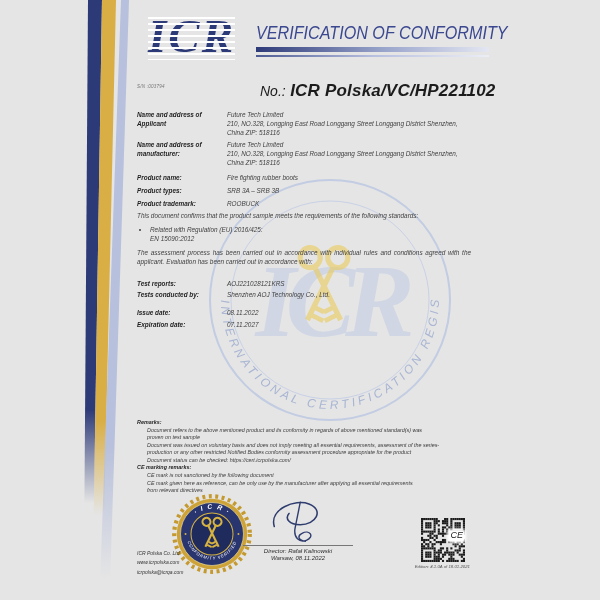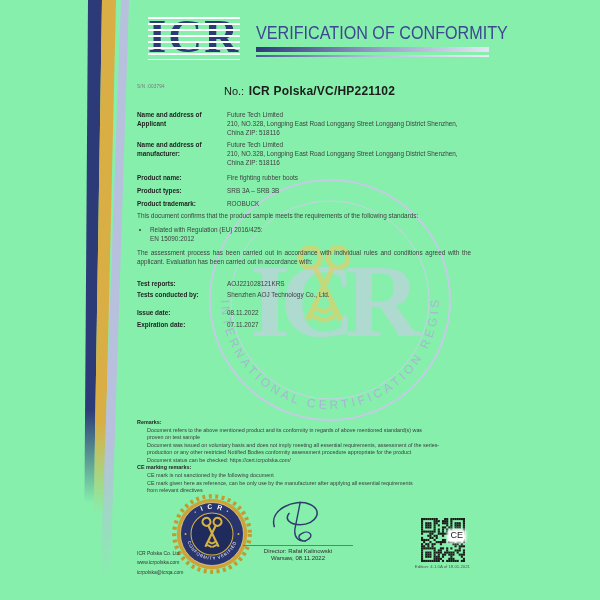--- a/index.html
+++ b/index.html
@@ -1,17 +1,17 @@
 <!DOCTYPE html>
 <html><head>
 <meta charset="utf-8">
 <style>
   html,body{margin:0;padding:0;background:#fff;}
-  .page{position:relative;width:600px;height:600px;background:#86efac;overflow:hidden;
-        font-family:"Liberation Sans",sans-serif;color:var(--ink,#3f3f3f);}
+  .page{position:relative;width:600px;height:600px;background:#e5e5e5;overflow:hidden;
+        font-family:"Liberation Sans",sans-serif;color:var(--ink,#3f3f3f);font-style:italic;}
 
   
   .stripes{position:absolute;left:84px;top:0;width:50px;height:585px;}
   .stripe{position:absolute;inset:0;}
   .stripe.navy{background:linear-gradient(to bottom,var(--navy,#2d3a78) 0%,var(--navy,#2d3a78) 70%,rgba(45,58,120,0) 86%);
     clip-path:polygon(4px 0,18px 0,9px 96%,0 96%);}
   .stripe.gold{background:linear-gradient(to bottom,var(--gold,#d9ae45) 0%,var(--gold,#d9ae45) 72%,rgba(217,174,69,0) 88%);
     clip-path:polygon(18px 0,32px 0,19px 96%,9px 96%);}
   .stripe.light{background:linear-gradient(to bottom,var(--stripe-light,#b7c0dc) 0%,var(--stripe-light,#b7c0dc) 76%,rgba(183,192,220,0) 99%);
     clip-path:polygon(37px 0,45px 0,26px 100%,16px 100%);}
@@ -24,22 +24,22 @@
   .title{position:absolute;left:256px;top:22px;font-size:19px;font-weight:400;color:#3b4890;
         transform:scaleX(.85);transform-origin:left top;white-space:nowrap;}
   .bar1{position:absolute;left:256px;top:47px;width:233px;height:5px;
         background:linear-gradient(to right,var(--navy,#2d3a78),#9aa5cc 55%,#e4e7f2);}
   .bar2{position:absolute;left:256px;top:55px;width:233px;height:2px;
         background:linear-gradient(to right,#4d5a94,#b7bfd f 50%,#eceef6);
         background:linear-gradient(to right,#4d5a94,#b7bfdf 50%,#eceef6);}
 
   .sn{position:absolute;left:137px;top:84px;font-size:4.6px;color:#777;letter-spacing:.2px;}
   .no-line{position:absolute;left:224px;top:81px;color:#1c1c1c;white-space:nowrap;}
-  .no-line .lbl{font-size:11px;}
-  .no-line .val{font-size:12px;font-weight:700;letter-spacing:.2px;}
+  .no-line .lbl{font-size:14px;margin-left:36px;}
+  .no-line .val{font-size:17px;font-weight:700;letter-spacing:.2px;}
 
   
   .watermark{position:absolute;left:196px;top:166px;}
 
   
   .content{position:absolute;left:137px;top:111px;width:334px;font-size:6.4px;line-height:1.38;}
   .frow{display:grid;grid-template-columns:90px 1fr;margin-bottom:4px;}
   .flabel{font-weight:700;color:#1f1f1f;white-space:pre-line;}
   .fvalue{white-space:pre-line;color:#3f3f3f;}
   .para{margin:4px 0 0 0;}

